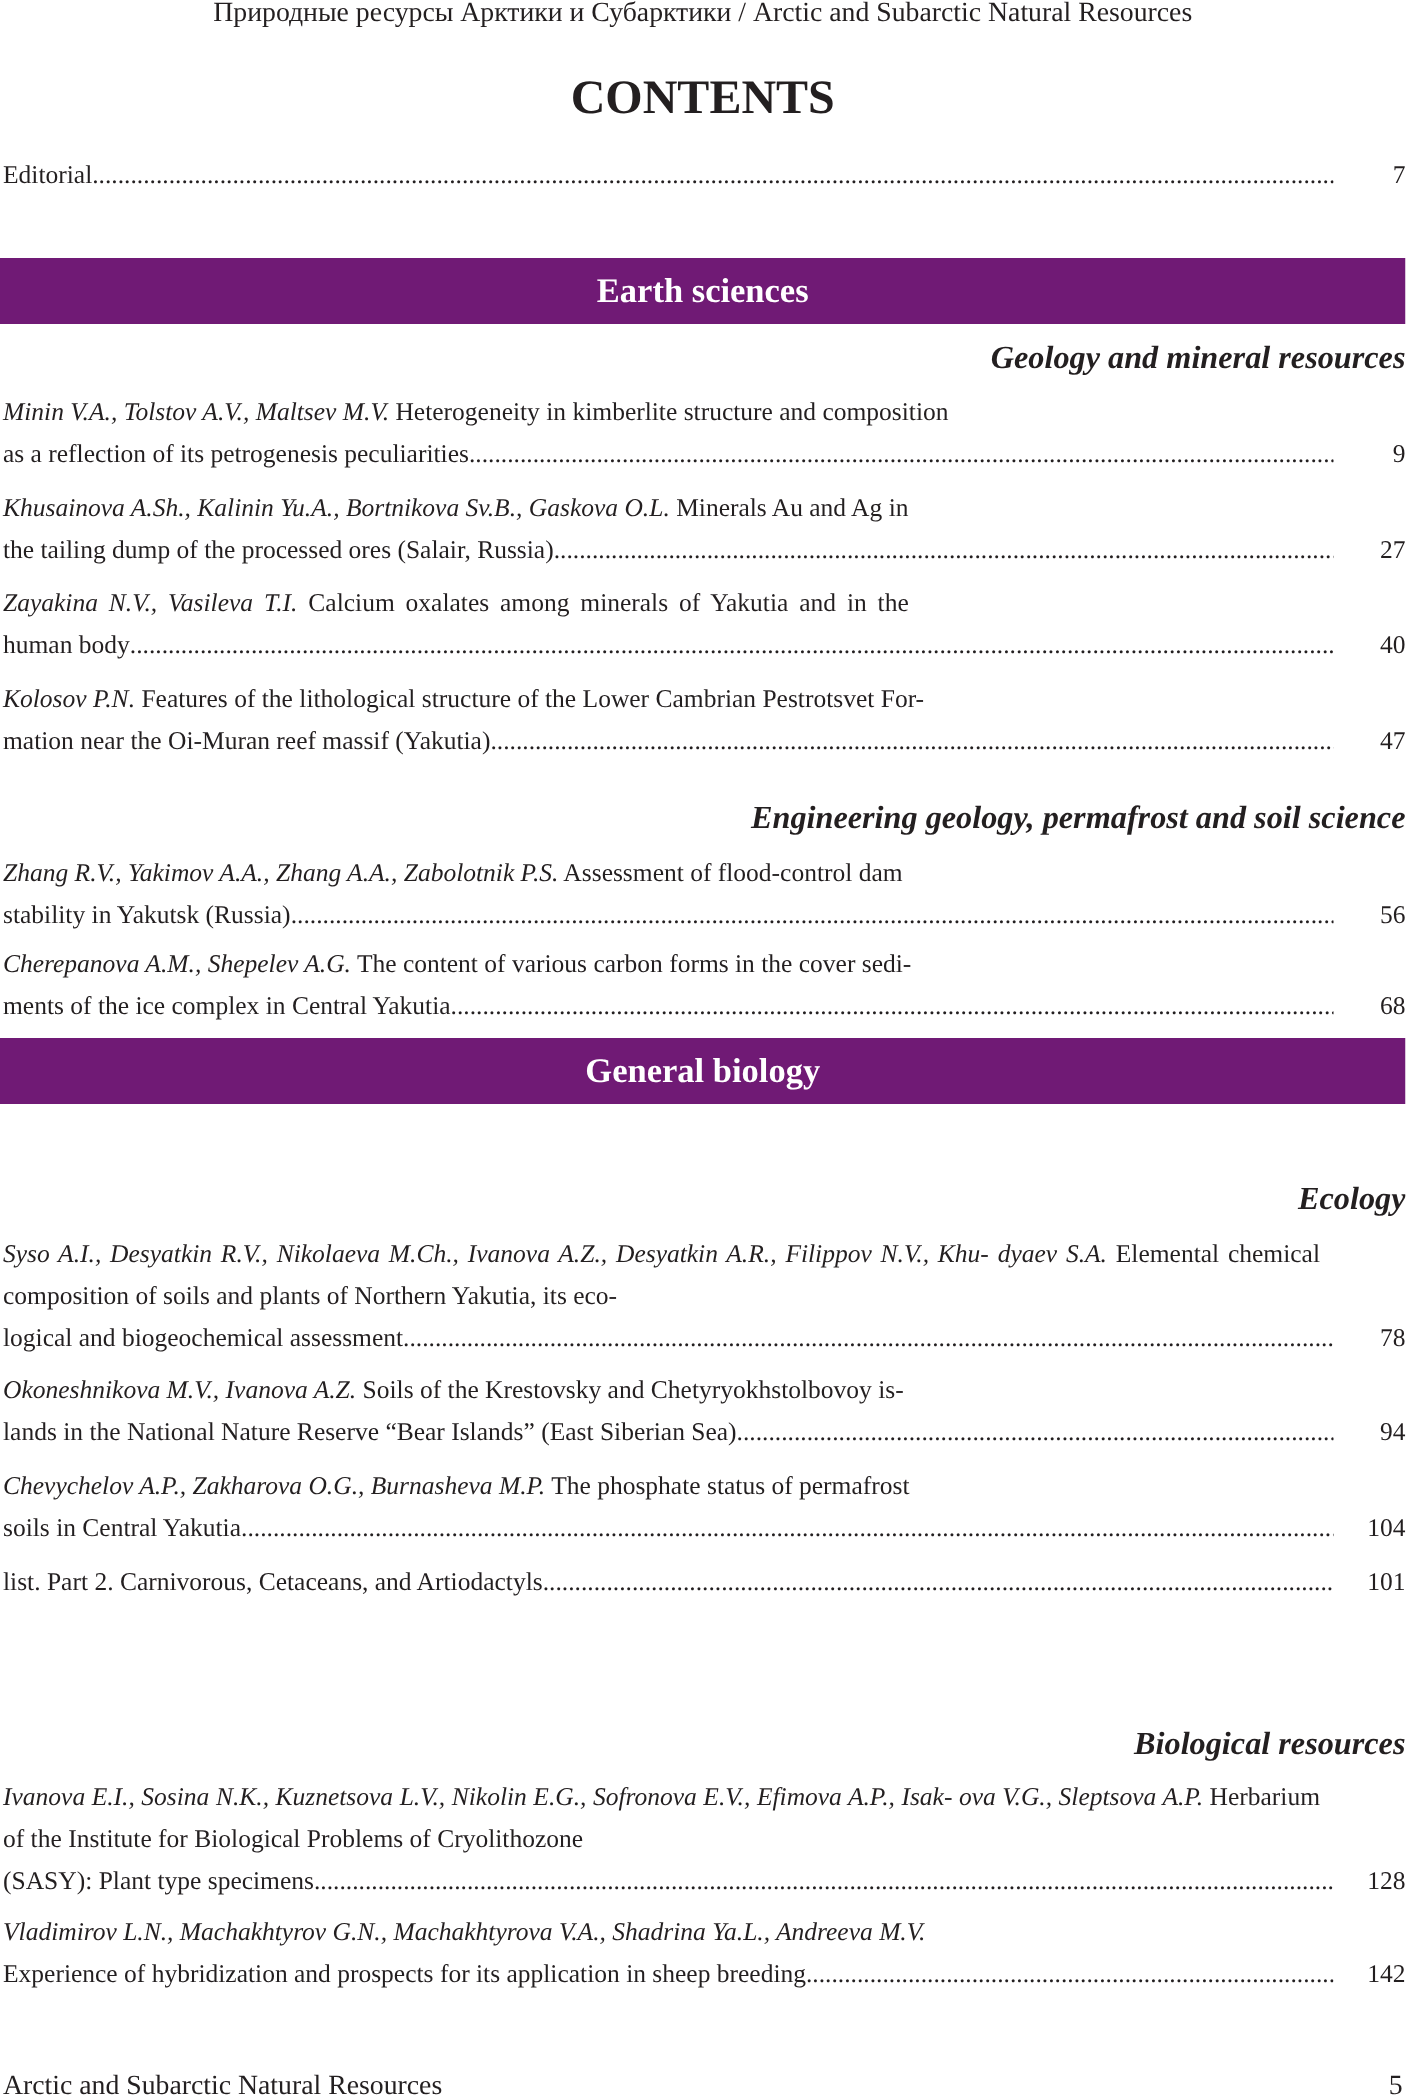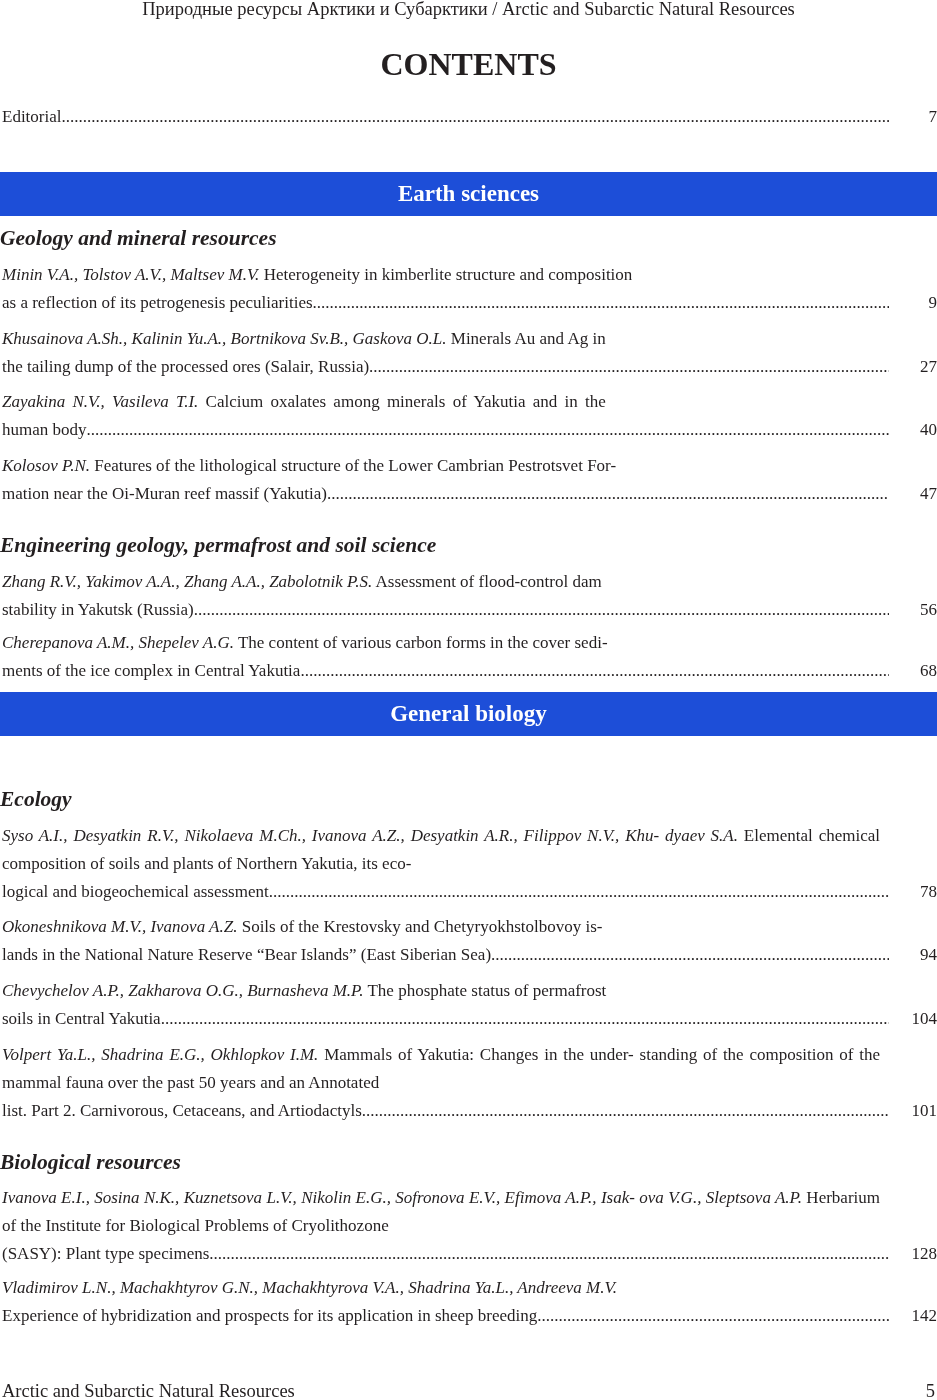--- a/index.html
+++ b/index.html
@@ -32,25 +32,25 @@
   .entry .last-line .leader {
     flex: 1 1 auto; overflow: hidden; white-space: nowrap;
     letter-spacing: 0px; margin-right: 12px; max-width: 880px;
   }
   .entry .last-line .page-num {
     flex: 0 0 auto; min-width: 36px; text-align: right;
   }
   .entry .authors { font-style: italic; }
   .banner {
     position: absolute; left: 0; width: 937px; height: 44px;
-    background: #1d4ed8; color: #ffffff;
+    background: #701a75; color: #ffffff;
     text-align: center; font-weight: bold; font-size: 23px; line-height: 44px;
   }
   .subsection {
-    position: absolute; left: 0; width: 937px; text-align: left;
+    position: absolute; left: 0; width: 937px; text-align: right;
     font-style: italic; font-weight: bold; font-size: 21.5px; line-height: 28px;
   }
   .footer-left {
     position: absolute; left: 2px; top: 1379px; font-size: 18.5px; line-height: 24px;
   }
   .footer-right {
     position: absolute; right: 2px; top: 1379px; font-size: 18.5px; line-height: 24px;
   }
 </style>
 </head>
@@ -154,21 +154,20 @@
   <div class="entry" style="top:977px;">
     <span class="body-text"><span class="authors">Chevychelov A.P., Zakharova O.G., Burnasheva M.P.</span> <span>The phosphate status of permafrost</span></span>
     <span class="last-line">
       <span class="lead-text">soils in Central Yakutia</span>
       <span class="leader">............................................................................................................................................................................................................................................................................................................</span>
       <span class="page-num">104</span>
     </span>
   </div>
 
   <div class="entry" style="top:1041px;">
-    <span class="body-text"><span class="authors">Volpert Ya.L., Shadrina E.G., Okhlopkov I.M.</span> <span>Mammals of Yakutia: Changes in the under- standing of the composition of the mammal fauna over the past 50 years and an Annotated</span></span>
     <span class="last-line">
       <span class="lead-text">list. Part 2. Carnivorous, Cetaceans, and Artiodactyls</span>
       <span class="leader">............................................................................................................................................................................................................................................................................................................</span>
       <span class="page-num">101</span>
     </span>
   </div>
 
   <div class="subsection" style="top:1148px;">Biological resources</div>
 
   <div class="entry" style="top:1184px;">

